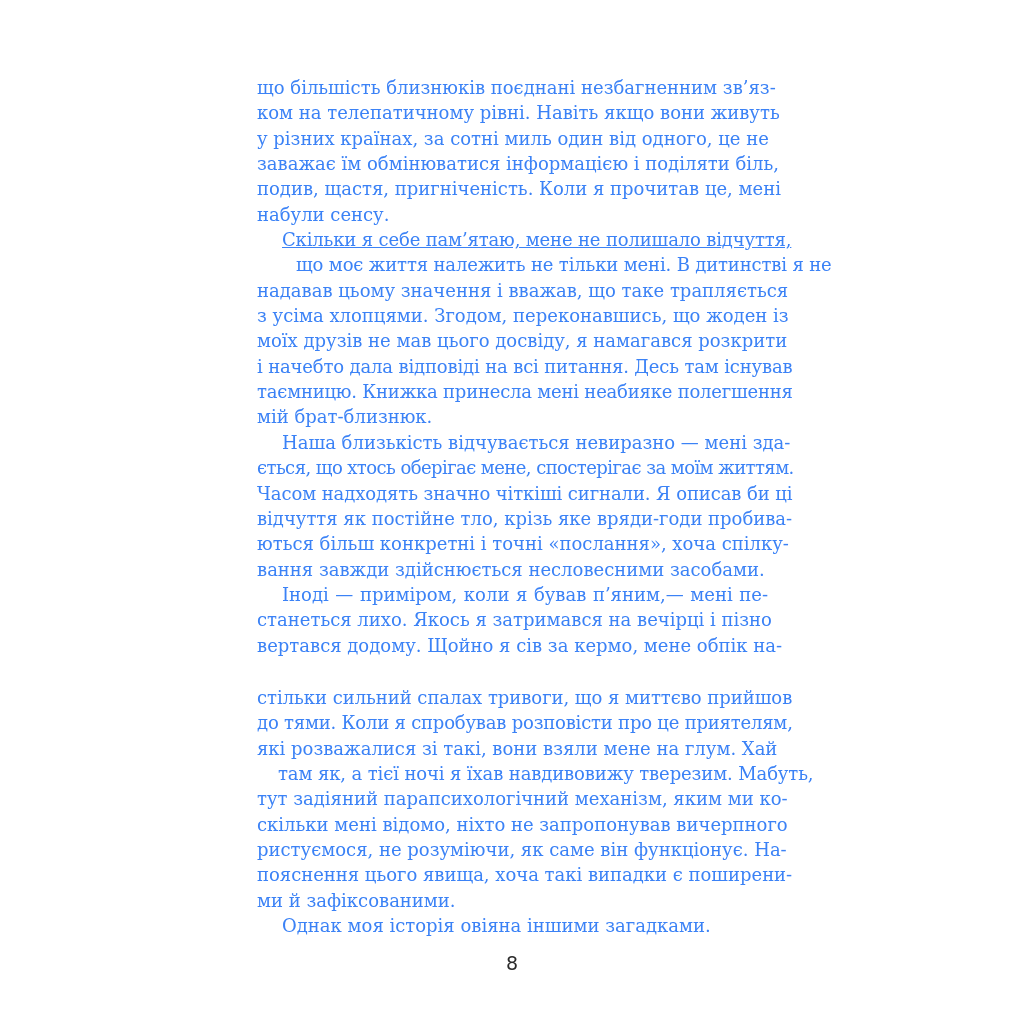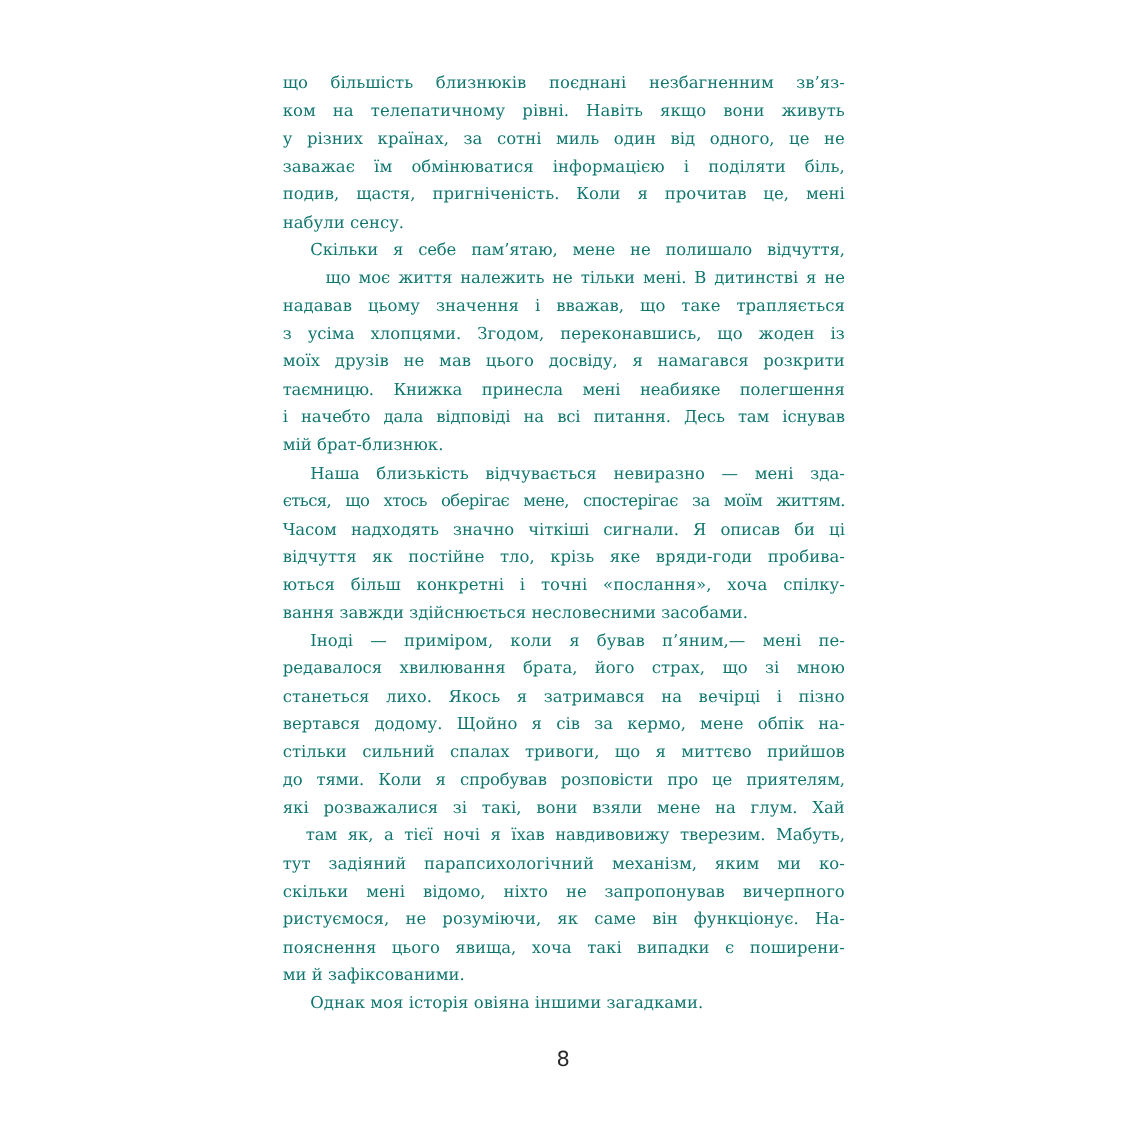--- a/index.html
+++ b/index.html
@@ -16,26 +16,26 @@
   .page {
     position: absolute;
     left: 0; top: 0;
     width: 1024px;
     height: 1024px;
     background: #ffffff;
   }
   .text-block {
     position: absolute;
     left: 257px;
-    top: 63px;
+    top: 75px;
     width: 511px;
     font-family: "DejaVu Serif", "Liberation Serif", serif;
-    font-size: 15px;
+    font-size: 18px;
     line-height: 25.35px;
-    color: #0f766e;
+    color: #3b82f6;
   }
   .line {
     display: block;
     white-space: nowrap;
     text-align: justify;
     text-align-last: justify;
     height: 25.35px;
     overflow: visible;
   }
   .line.last {
@@ -59,39 +59,38 @@
 <body>
 
 <div class="page">
   <div class="text-block" id="text-block">
       <span class="line">що більшість близнюків поєднані незбагненним зв’яз-</span>
       <span class="line">ком на телепатичному рівні. Навіть якщо вони живуть</span>
       <span class="line">у різних країнах, за сотні миль один від одного, це не</span>
       <span class="line">заважає їм обмінюватися інформацією і поділяти біль,</span>
       <span class="line">подив, щастя, пригніченість. Коли я прочитав це, мені</span>
       <span class="line last">набули сенсу.</span>
-      <span class="line indent" style="letter-spacing: -0.154105px;">Скільки я себе пам’ятаю, мене не полишало відчуття,</span>
+      <span class="line indent" style="letter-spacing: -0.154105px; text-decoration: underline;">Скільки я себе пам’ятаю, мене не полишало відчуття,</span>
       <span class="line" style="letter-spacing: -0.153646px; margin-left: 39px;">що моє життя належить не тільки мені. В дитинстві я не</span>
       <span class="line">надавав цьому значення і вважав, що таке трапляється</span>
       <span class="line">з усіма хлопцями. Згодом, переконавшись, що жоден із</span>
       <span class="line">моїх друзів не мав цього досвіду, я намагався розкрити</span>
+      <span class="line" style="letter-spacing: -0.155428px;">і начебто дала відповіді на всі питання. Десь там існував</span>
       <span class="line" style="letter-spacing: -0.210938px;">таємницю. Книжка принесла мені неабияке полегшення</span>
-      <span class="line" style="letter-spacing: -0.155428px;">і начебто дала відповіді на всі питання. Десь там існував</span>
       <span class="line last">мій брат-близнюк.</span>
       <span class="line indent">Наша близькість відчувається невиразно — мені зда-</span>
       <span class="line" style="letter-spacing: -0.571659px;">ється, що хтось оберігає мене, спостерігає за моїм життям.</span>
       <span class="line" style="letter-spacing: -0.0963542px;">Часом надходять значно чіткіші сигнали. Я описав би ці</span>
       <span class="line" style="letter-spacing: -0.009375px;">відчуття як постійне тло, крізь яке вряди-годи пробива-</span>
       <span class="line">ються більш конкретні і точні «послання», хоча спілку-</span>
       <span class="line last">вання завжди здійснюється несловесними засобами.</span>
       <span class="line indent">Іноді — приміром, коли я бував п’яним,— мені пе-</span>
-      <span class="line">редавалося хвилювання брата, його страх, що зі мною</span>
       <span class="line">станеться лихо. Якось я затримався на вечірці і пізно</span>
       <span class="line">вертався додому. Щойно я сів за кермо, мене обпік на-</span>
-      <span class="line" style="letter-spacing: -0.0426683px;">стільки сильний спалах тривоги, що я миттєво прийшов</span>
+      <span class="line" style="letter-spacing: -0.0426683px; margin-top: 27px;">стільки сильний спалах тривоги, що я миттєво прийшов</span>
       <span class="line" style="letter-spacing: -0.203704px;">до тями. Коли я спробував розповісти про це приятелям,</span>
       <span class="line" style="letter-spacing: -0.00294811px;">які розважалися зі такі, вони взяли мене на глум. Хай</span>
       <span class="line" style="letter-spacing: -0.119141px; margin-left: 21px;">там як, а тієї ночі я їхав навдивовижу тверезим. Мабуть,</span>
       <span class="line">тут задіяний парапсихологічний механізм, яким ми ко-</span>
       <span class="line">скільки мені відомо, ніхто не запропонував вичерпного</span>
       <span class="line">ристуємося, не розуміючи, як саме він функціонує. На-</span>
       <span class="line" style="letter-spacing: -0.0135216px;">пояснення цього явища, хоча такі випадки є поширени-</span>
       <span class="line last">ми й зафіксованими.</span>
       <span class="line indent last">Однак моя історія овіяна іншими загадками.</span>
     </div>

